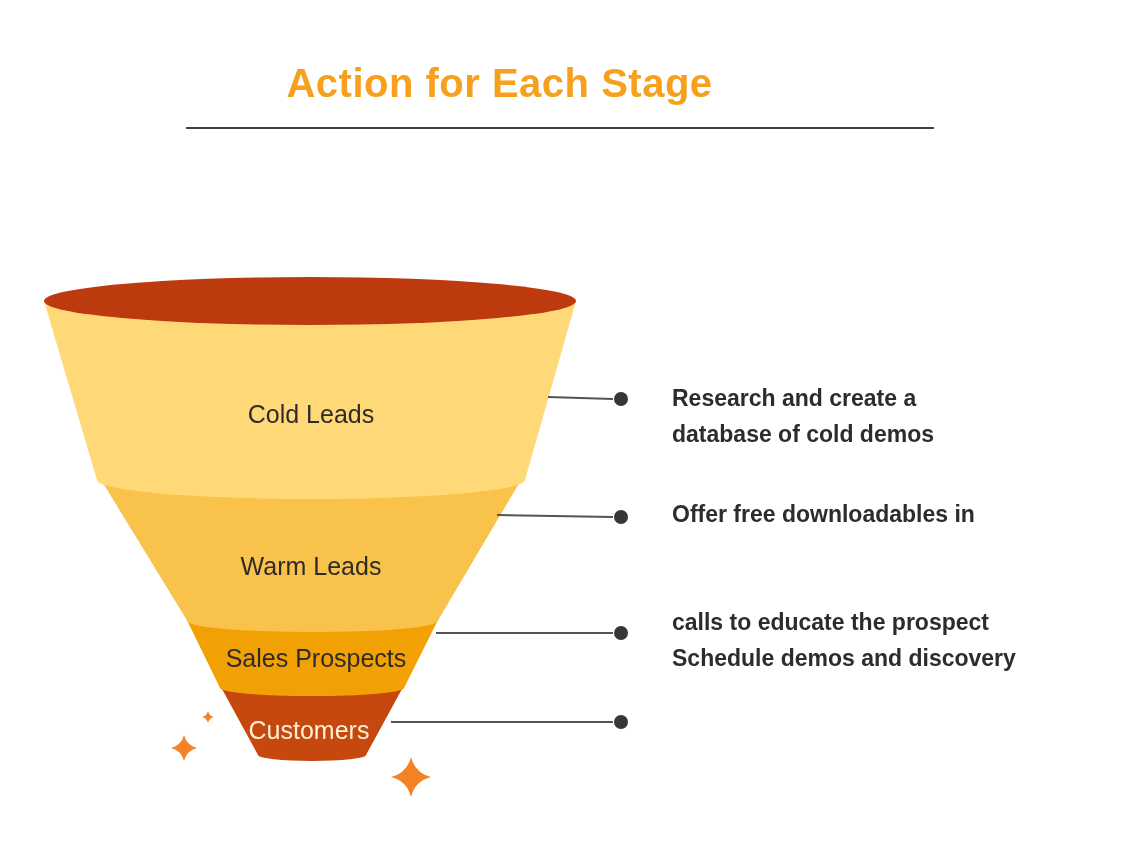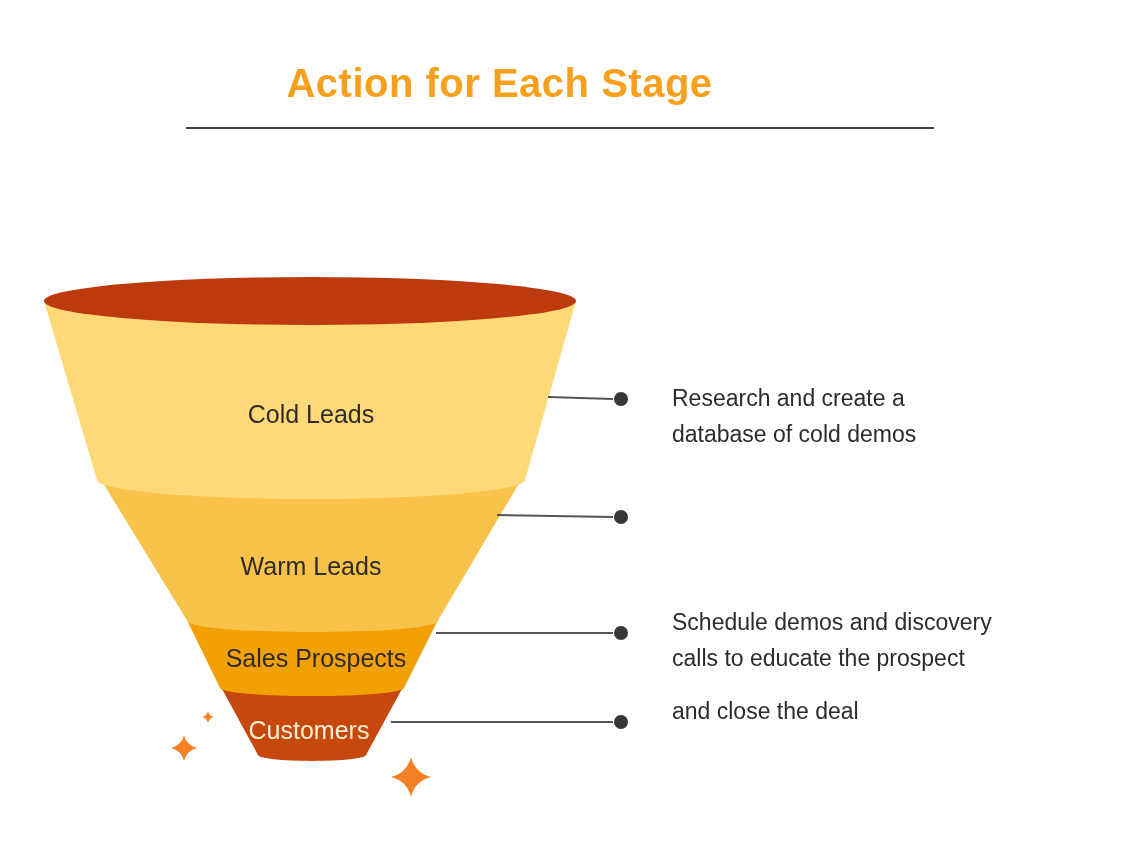--- a/index.html
+++ b/index.html
@@ -53,21 +53,21 @@
   .funnel-label.light { fill: #FDF0D3; }
 
   .connector { stroke: #57534E; stroke-width: 2; fill: none; }
   .dot { fill: #3A3633; }
 
   .annotation {
     position: absolute;
     left: 672px;
     font-size: 23px;
     line-height: 36px;
-    font-weight: 400;
+    font-weight: 700;
     color: #2F2B28;
     white-space: nowrap;
   }
 </style>
 </head>
 <body>
 
 <div class="canvas">
 
   <h1 class="title">Action for Each Stage</h1>
@@ -102,24 +102,24 @@
     <path transform="translate(208,717) scale(0.6)" d="M0 -10 Q2 -2 10 0 Q2 2 0 10 Q-2 2 -10 0 Q-2 -2 0 -10 Z" fill="#F58125"></path>
     <path transform="translate(411,777) scale(2.0)" d="M0 -10 Q2 -2 10 0 Q2 2 0 10 Q-2 2 -10 0 Q-2 -2 0 -10 Z" fill="#F58125"></path>
   </svg>
 
   <div class="annotation" style="top:380px">
     <div>Research and create a</div>
     <div>database of cold demos</div>
   </div>
 
   <div class="annotation" style="top:496px">
+    <div>Offer free downloadables in</div>
   </div>
 
   <div class="annotation" style="top:604px">
+    <div>calls to educate the prospect</div>
     <div>Schedule demos and discovery</div>
-    <div>calls to educate the prospect</div>
   </div>
 
   <div class="annotation" style="top:693px">
-    <div>and close the deal</div>
   </div>
 
 </div>
 
 </body></html>

